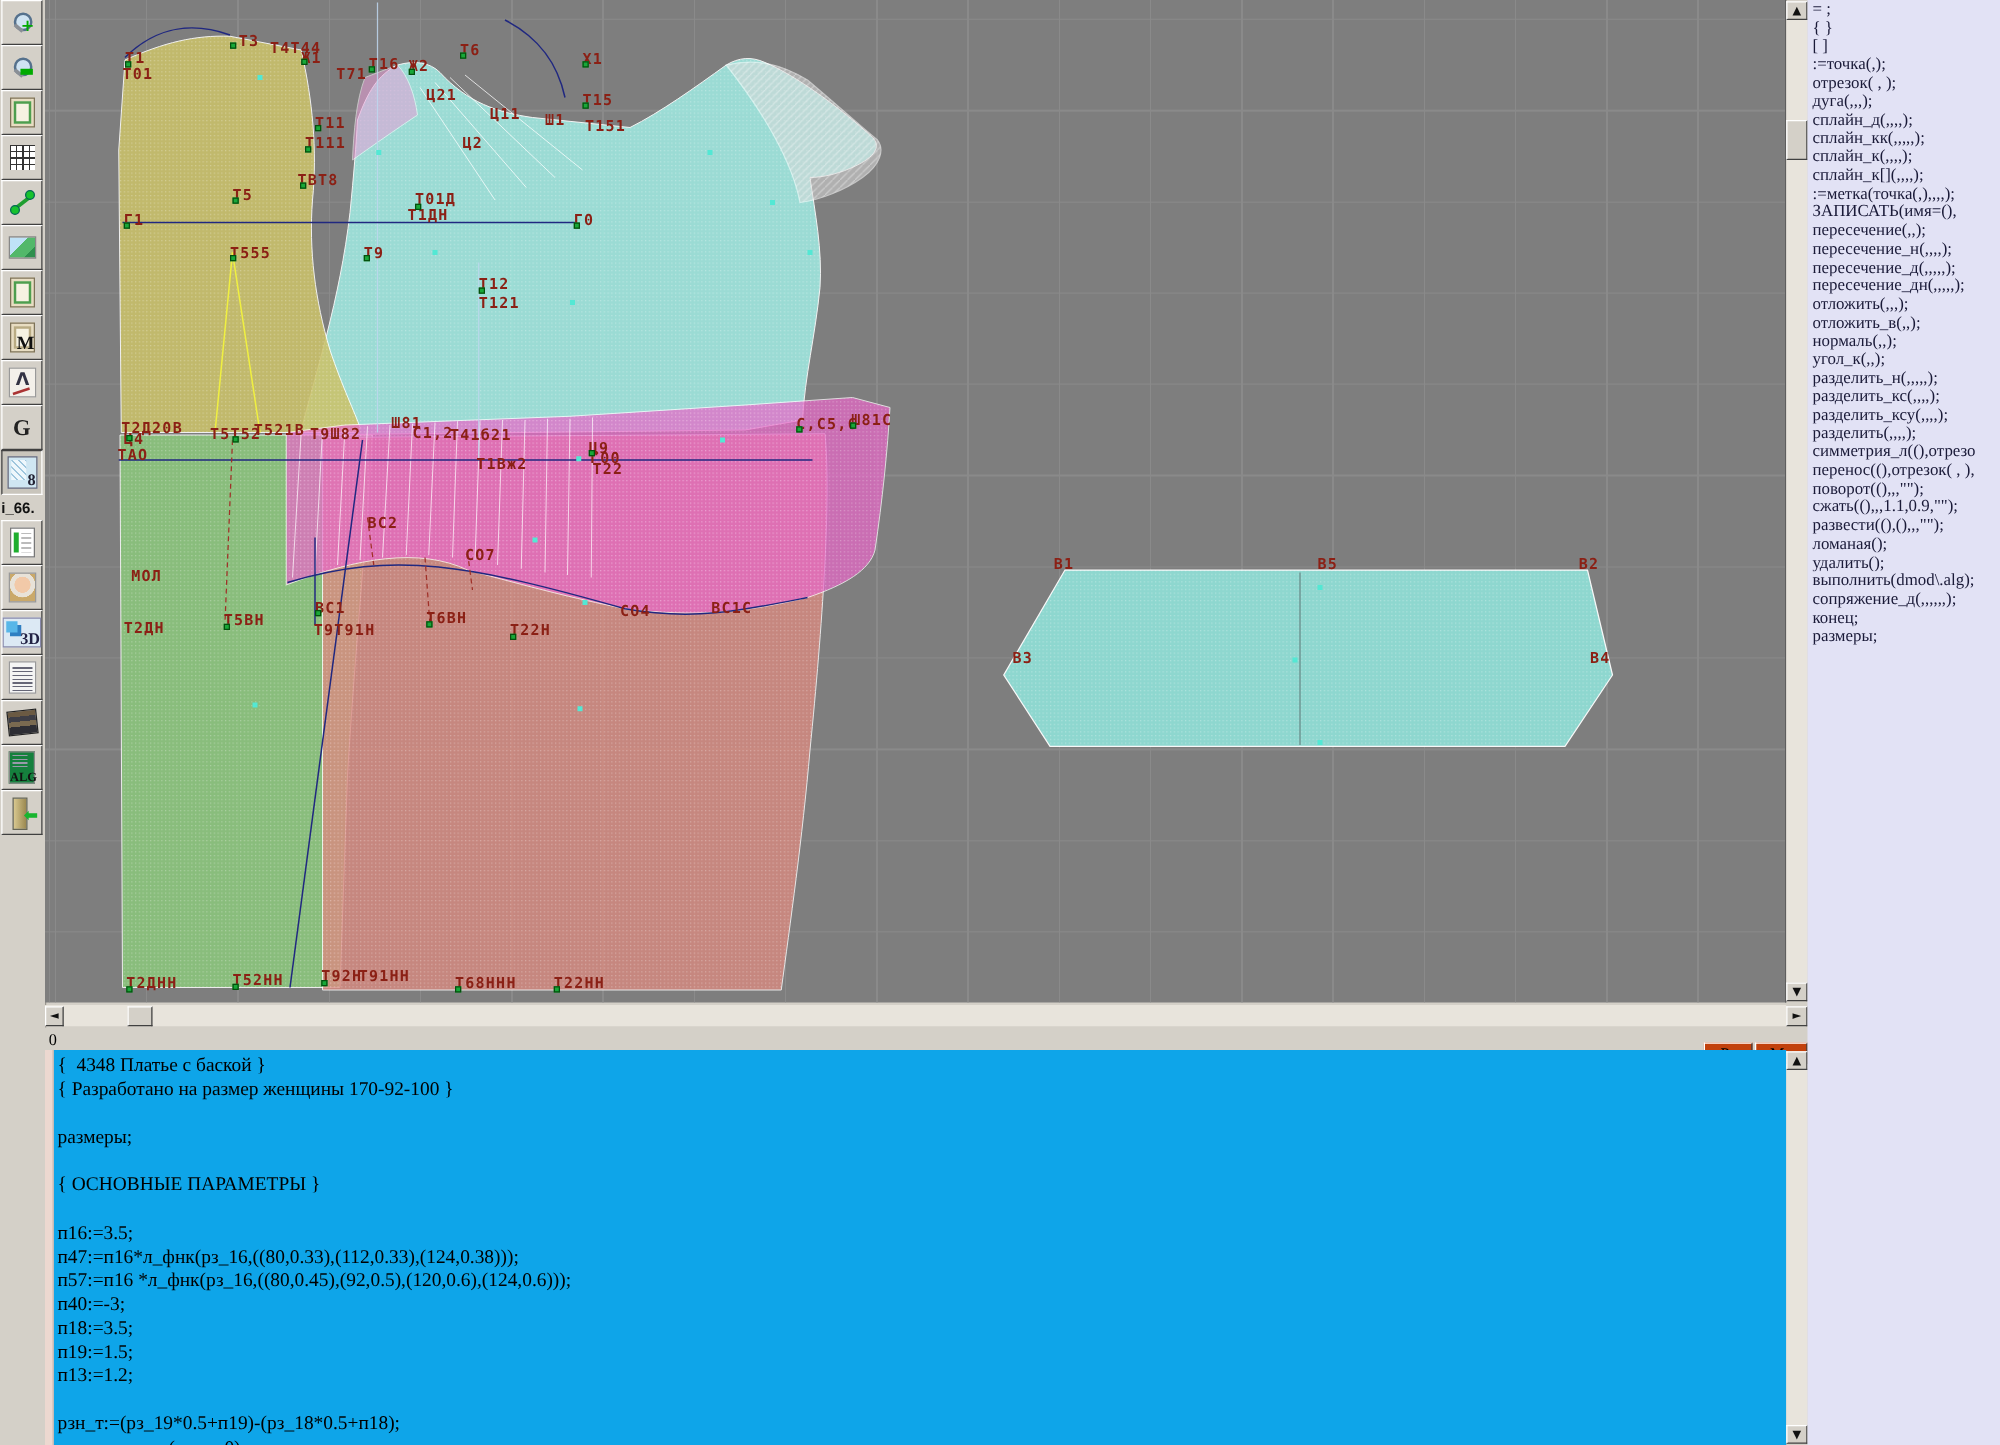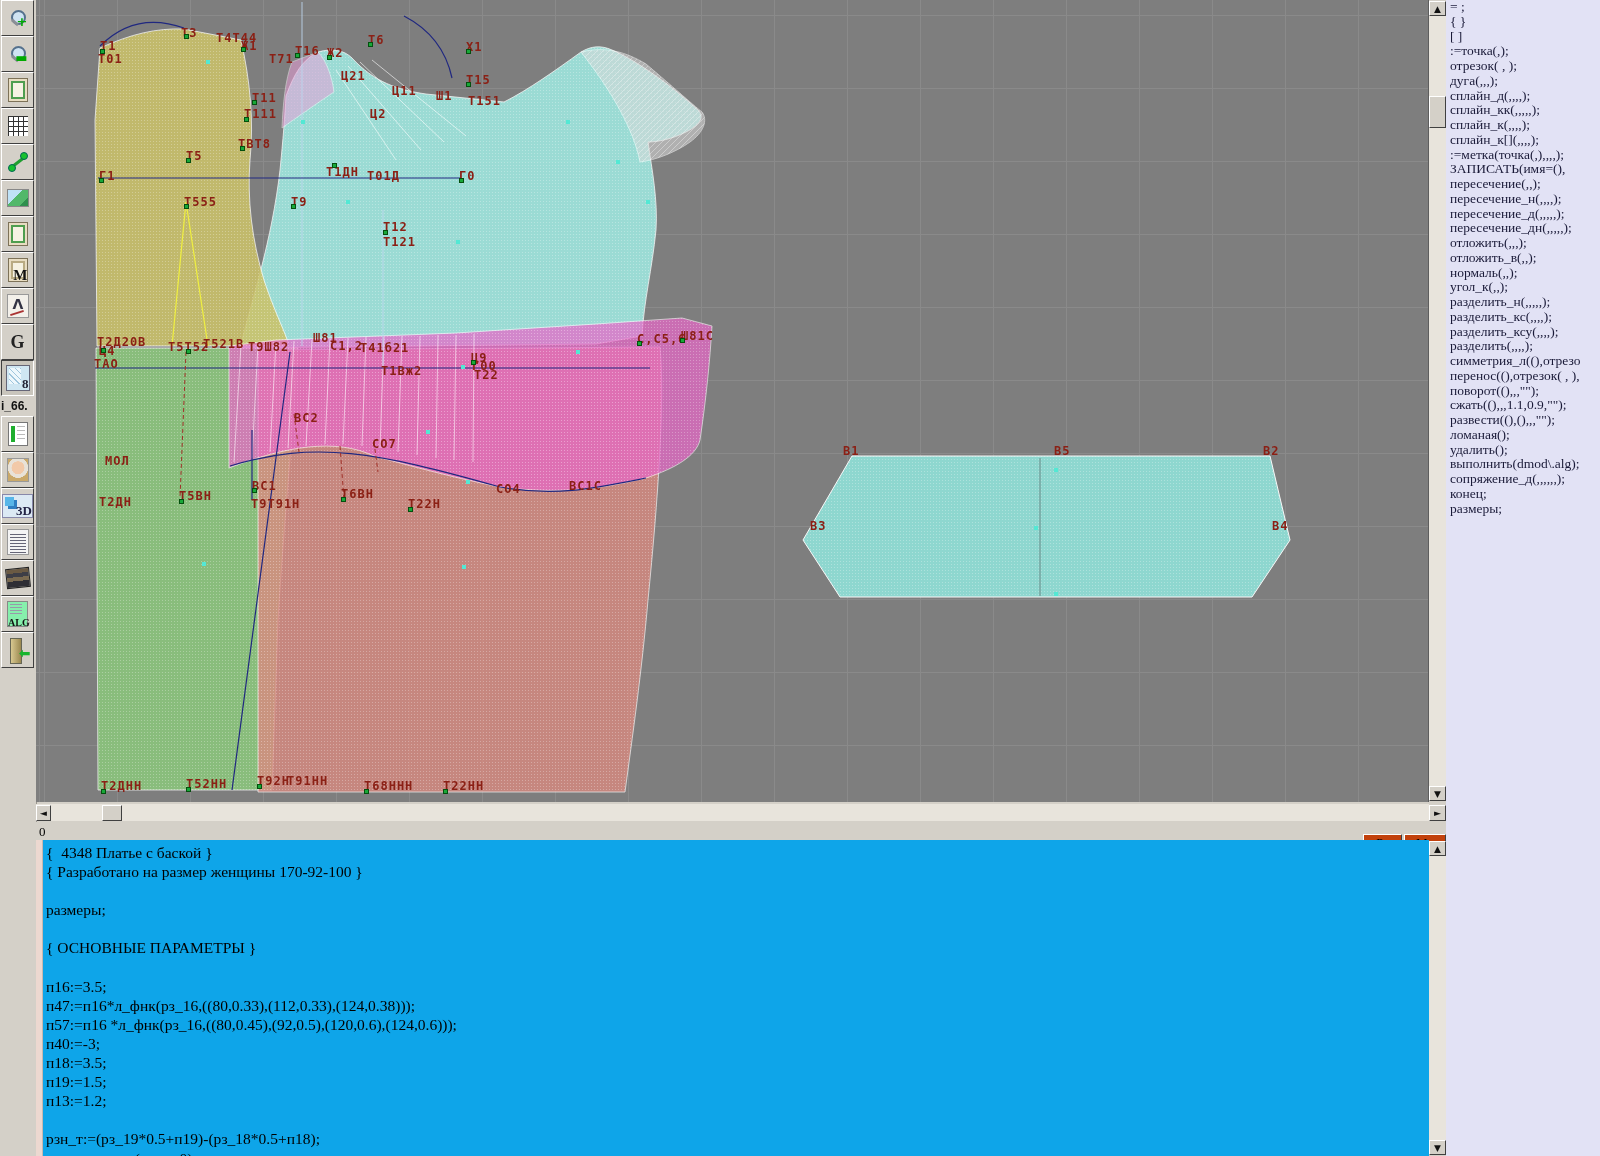--- a/index.html
+++ b/index.html
@@ -46,21 +46,21 @@
   .ic-portrait{width:20px;height:22px;border:1px solid #999;background:
       radial-gradient(circle at 50% 40%,#f2c9a8 0 38%,#e8e2d8 40% 60%,#caa96a 62%);}
   .ic-3d{position:relative;width:22px;height:22px;background:#dce9f4;border:1px solid #88a;padding-left:24px;}
   .ic-3d span{position:absolute;right:0;bottom:-2px;font:bold 13px "Liberation Serif",serif;color:#224;}
   .ic-3d:before{content:"";position:absolute;left:2px;top:2px;width:9px;height:9px;background:#58b6e8;
       box-shadow:3px 3px 0 #2f7fc2;}
   .ic-notes{width:20px;height:24px;background:#f4f4f4;border:1px solid #999;
       background-image:repeating-linear-gradient(to bottom,transparent 0 2px,#667 2px 3px);background-size:80% 100%;background-repeat:no-repeat;background-position:2px 2px;}
   .ic-books{width:22px;height:18px;background:
       linear-gradient(to bottom,#6b5a43 0 4px,#3e3e46 4px 8px,#7a6a50 8px 12px,#2e2e34 12px);border:1px solid #222;transform:rotate(-6deg);}
-  .ic-doc{position:relative;width:19px;height:24px;background:#86efac;border:1px solid #888;}
+  .ic-doc{position:relative;width:19px;height:24px;background:#15803d;border:1px solid #888;}
   .ic-doc:before{content:"";position:absolute;left:2px;top:2px;width:12px;height:10px;background:
       repeating-linear-gradient(to bottom,#99a 0 1px,transparent 1px 3px);}
   .ic-doc span{position:absolute;left:0;bottom:-2px;font:bold 10px "Liberation Serif",serif;color:#111;}
   .ic-exit{position:relative;width:22px;height:24px;}
   .ic-exit .door{position:absolute;left:3px;top:0;width:10px;height:24px;background:linear-gradient(to right,#d8c890,#9a8850);border:1px solid #665;}
   .ic-exit .arr{position:absolute;right:-2px;top:7px;font:bold 14px "DejaVu Sans",sans-serif;color:#17b52e;}
   
   #canvas{position:absolute;left:36px;top:0;width:1392px;height:802px;background:#7E7E7E;
           border-right:1px solid #5e5e5e;overflow:hidden;}
   #canvas .gridbg{position:absolute;inset:0;
@@ -281,39 +281,39 @@
         <line x1="258" y1="414" x2="263" y2="452"></line>
       </g>
       <g stroke="#F0F040" stroke-width="1.2" fill="none">
         <line x1="150" y1="202" x2="136" y2="346"></line>
         <line x1="150" y1="202" x2="172" y2="346"></line>
       </g>
     </svg>
     <div id="labels-layer">
         <span class="clabel" style="left: 64px; top: 40px;">Т1</span>
         <span class="clabel" style="left: 62px; top: 53px;">Т01</span>
-        <span class="clabel" style="left: 145px; top: 27px;">Т3</span>
+        <span class="clabel" style="left: 155px; top: 27px;">Т3</span>
         <span class="clabel" style="left: 180px; top: 32px; text-align: right;">Т4Т44</span>
         <span class="clabel" style="left: 205px; top: 40px;">Ж1</span>
         <span class="clabel" style="left: 233px; top: 53px;">Т71</span>
         <span class="clabel" style="left: 259px; top: 45px;">Т16</span>
         <span class="clabel" style="left: 291px; top: 47px;">Ж2</span>
         <span class="clabel" style="left: 332px; top: 34px;">Т6</span>
         <span class="clabel" style="left: 430px; top: 41px;">Х1</span>
         <span class="clabel" style="left: 430px; top: 74px;">Т15</span>
         <span class="clabel" style="left: 432px; top: 95px;">Т151</span>
         <span class="clabel" style="left: 305px; top: 70px;">Ц21</span>
         <span class="clabel" style="left: 334px; top: 82px; margin-top: 26px;">Ц2</span>
         <span class="clabel" style="left: 356px; top: 85px;">Ц11</span>
         <span class="clabel" style="left: 400px; top: 90px;">Ш1</span>
         <span class="clabel" style="left: 216px; top: 92px;">Т11</span>
         <span class="clabel" style="left: 208px; top: 108px;">Т111</span>
         <span class="clabel" style="left: 202px; top: 138px;">ТВТ8</span>
         <span class="clabel" style="left: 150px; top: 150px;">Т5</span>
-        <span class="clabel" style="left: 296px; top: 170px; margin-left: 35px;">Т01Д</span>
+        <span class="clabel" style="left: 296px; top: 153px;">Т01Д</span>
         <span class="clabel" style="left: 290px; top: 166px;">Т1ДН</span>
         <span class="clabel" style="left: 63px; top: 170px;">Г1</span>
         <span class="clabel" style="left: 423px; top: 170px;">Г0</span>
         <span class="clabel" style="left: 148px; top: 196px;">Т555</span>
         <span class="clabel" style="left: 255px; top: 196px;">Т9</span>
         <span class="clabel" style="left: 347px; top: 221px;">Т12</span>
         <span class="clabel" style="left: 347px; top: 236px;">Т121</span>
         <span class="clabel" style="left: 61px; top: 336px;">Т2Д20В</span>
         <span class="clabel" style="left: 63px; top: 345px;">Ц4</span>
         <span class="clabel" style="left: 58px; top: 358px;">ТАО</span>

